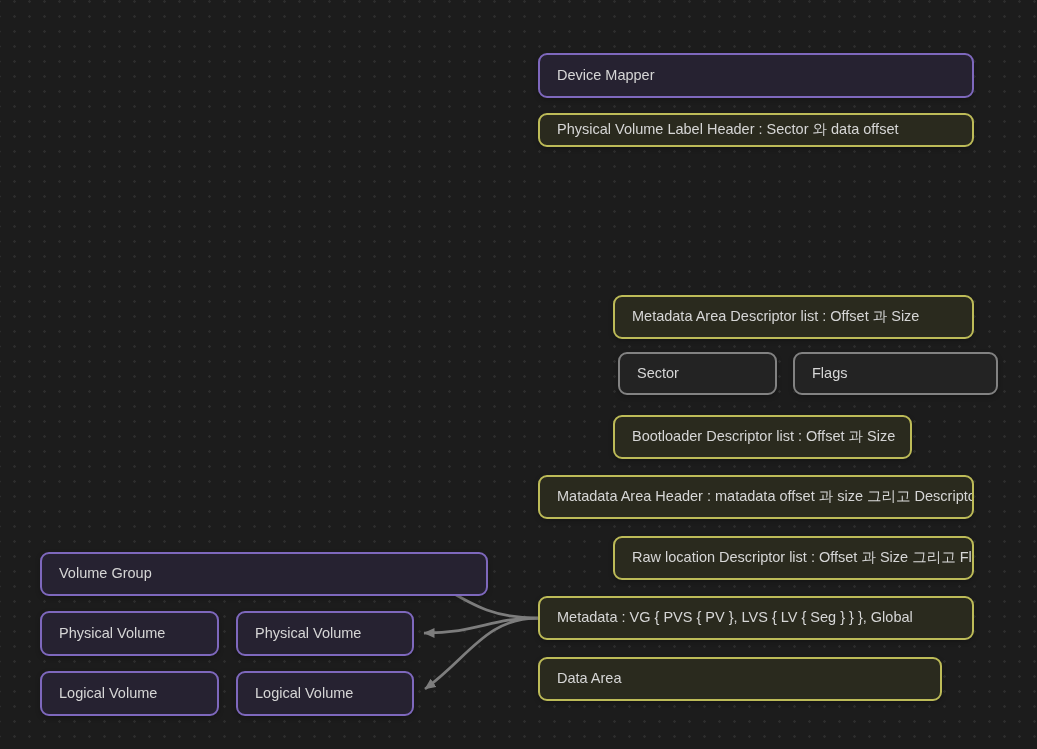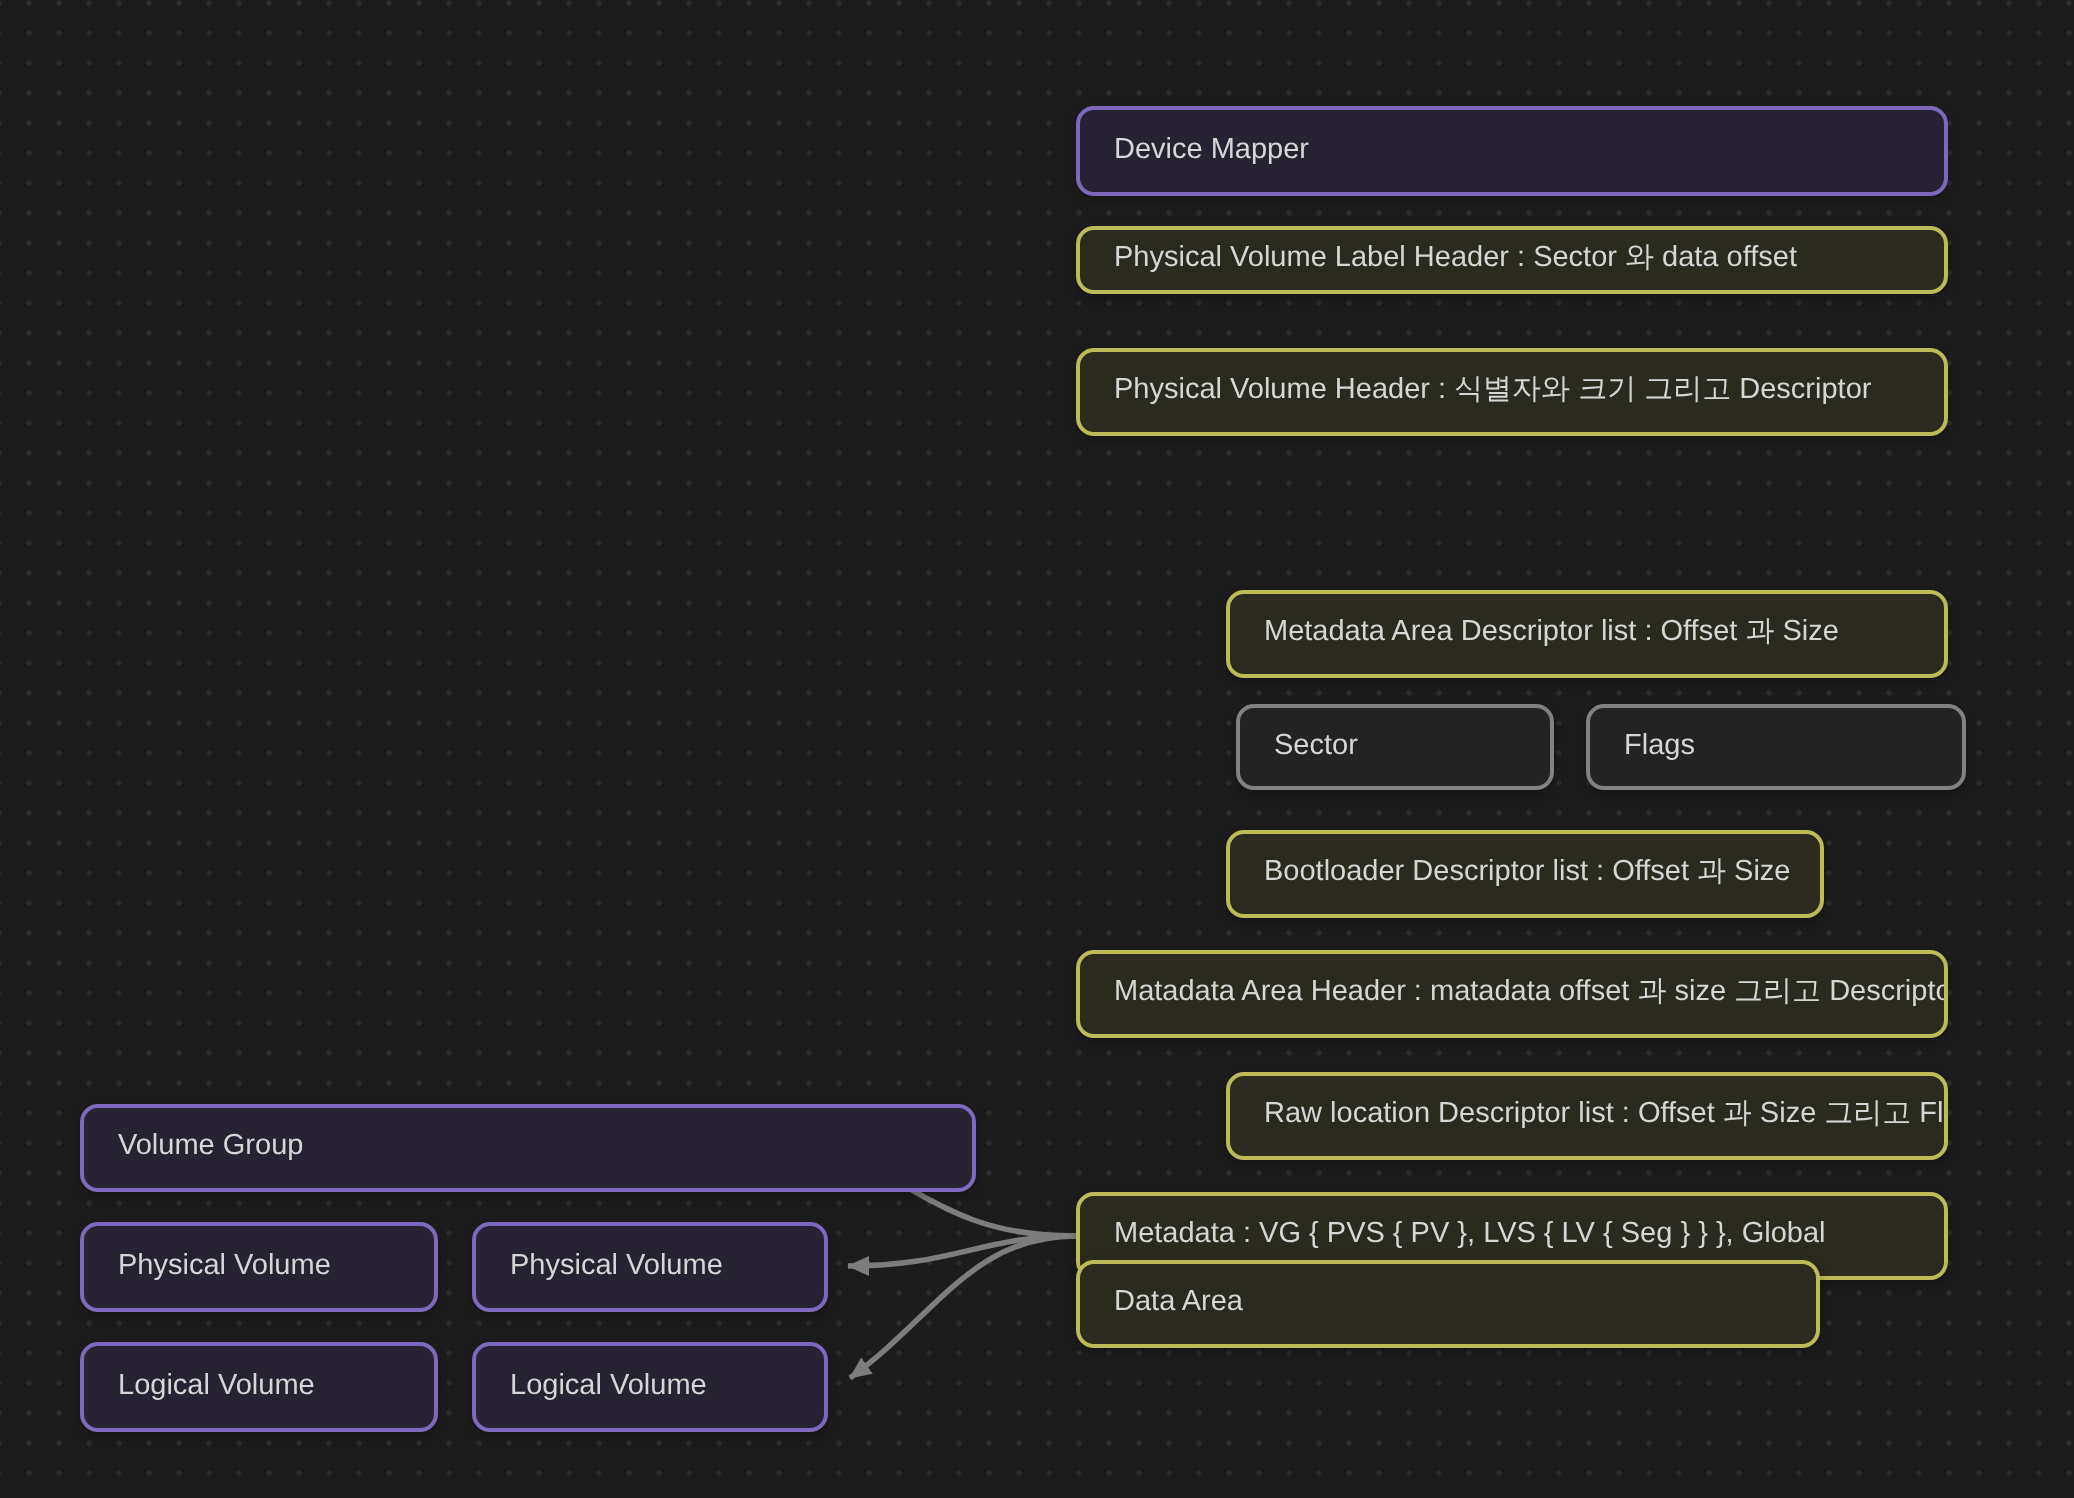--- a/index.html
+++ b/index.html
@@ -65,54 +65,51 @@
   </svg>
 
   <div class="node purple" style="left:538px;top:53px;width:436px;height:45px">
     <span class="label">Device Mapper</span>
   </div>
 
   <div class="node yellow" style="left:538px;top:113px;width:436px;height:34px">
     <span class="label">Physical Volume Label Header : Sector 와 data offset</span>
   </div>
 
-  <div class="node yellow" style="left:538px;top:174px;width:436px;height:44px">
-    <span class="label">Physical Volume Header : 식별자와 크기 그리고 Descriptor</span>
-  </div>
 
 
   <div class="node yellow" style="left:613px;top:295px;width:361px;height:44px">
     <span class="label">Metadata Area Descriptor list : Offset 과 Size</span>
   </div>
 
   <div class="node gray" style="left:618px;top:352px;width:159px;height:43px">
     <span class="label">Sector</span>
   </div>
 
-  <div class="node gray" style="left:793px;top:352px;width:190px;height:43px">
+  <div class="node gray" style="left:793px;top:352px;width:205px;height:43px">
     <span class="label">Flags</span>
   </div>
 
   <div class="node yellow" style="left:613px;top:415px;width:299px;height:44px">
     <span class="label">Bootloader Descriptor list : Offset 과 Size</span>
   </div>
 
   <div class="node yellow" style="left:538px;top:475px;width:436px;height:44px">
     <span class="label">Matadata Area Header : matadata offset 과 size 그리고 Descriptor</span>
   </div>
 
   <div class="node yellow" style="left:613px;top:536px;width:361px;height:44px">
     <span class="label">Raw location Descriptor list : Offset 과 Size 그리고 Flag</span>
   </div>
 
   <div class="node yellow" style="left:538px;top:596px;width:436px;height:44px">
     <span class="label">Metadata : VG { PVS { PV }, LVS { LV { Seg } } }, Global</span>
   </div>
 
-  <div class="node yellow" style="left:538px;top:630px;width:372px;height:44px">
+  <div class="node yellow" style="left:538px;top:657px;width:404px;height:44px">
     <span class="label">Data Area</span>
   </div>
 
   <div class="node purple" style="left:40px;top:552px;width:448px;height:44px">
     <span class="label">Volume Group</span>
   </div>
 
   <div class="node purple" style="left:40px;top:611px;width:179px;height:45px">
     <span class="label">Physical Volume</span>
   </div>

